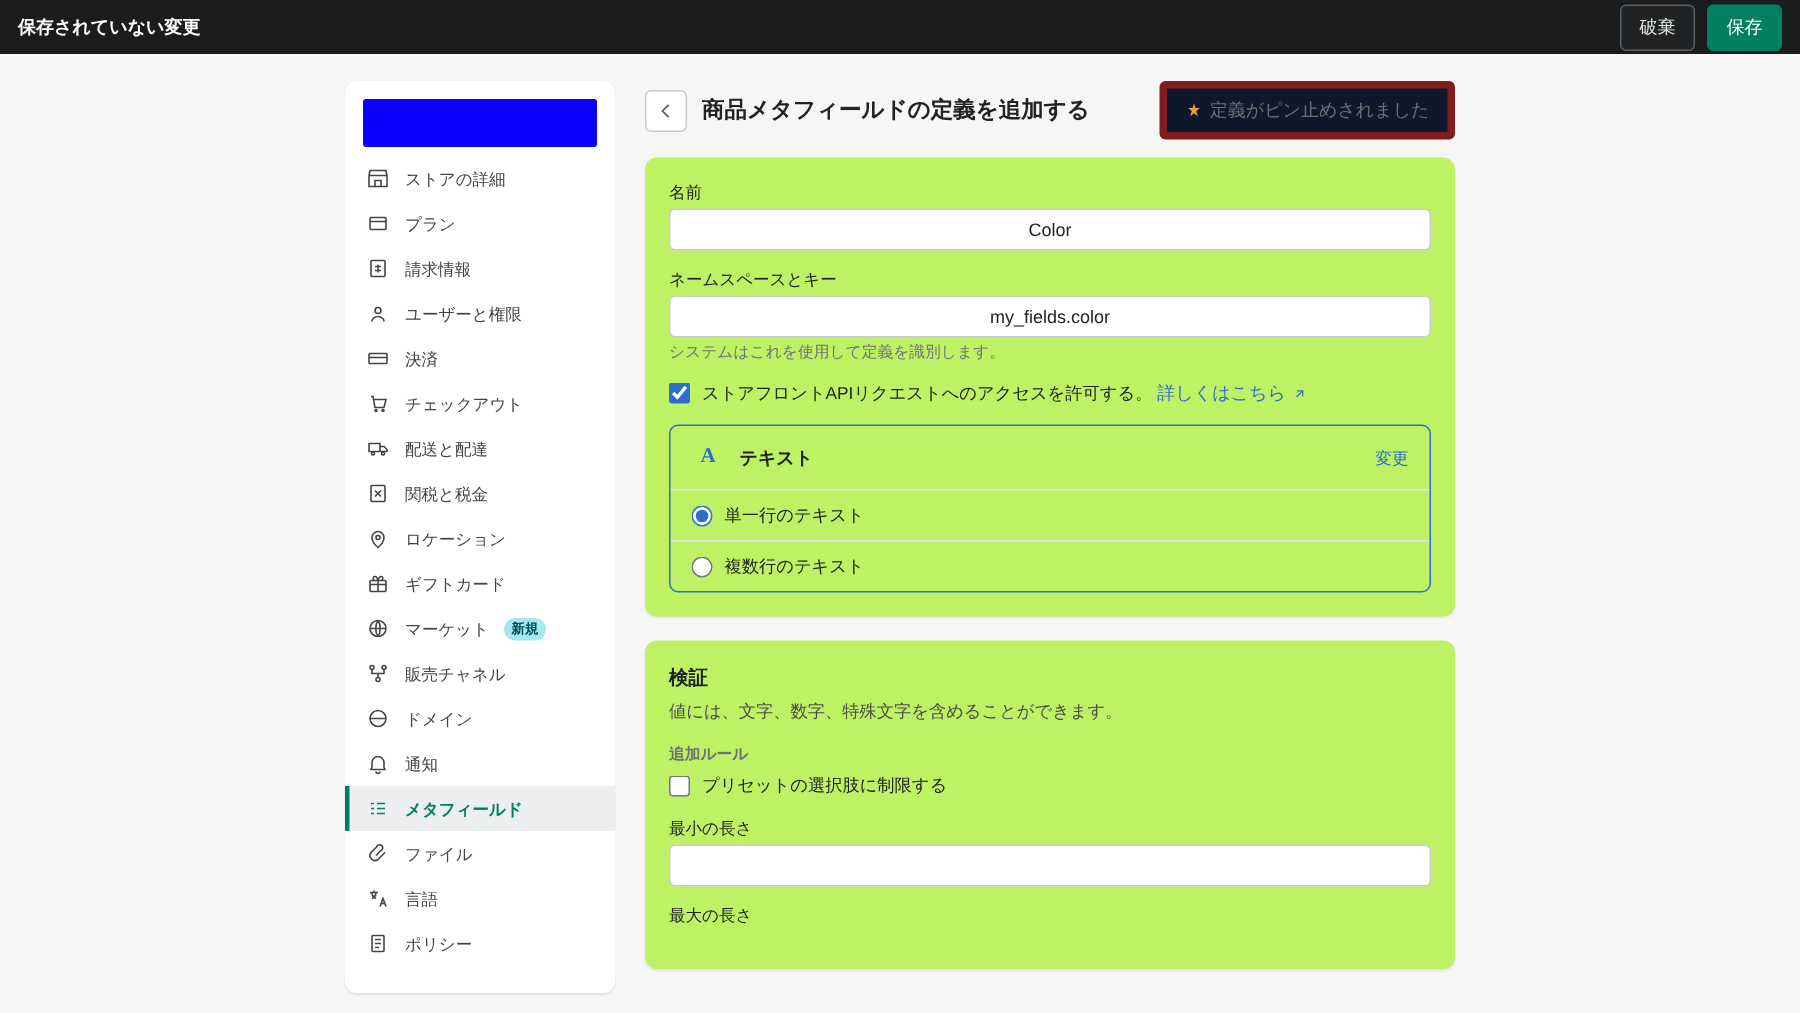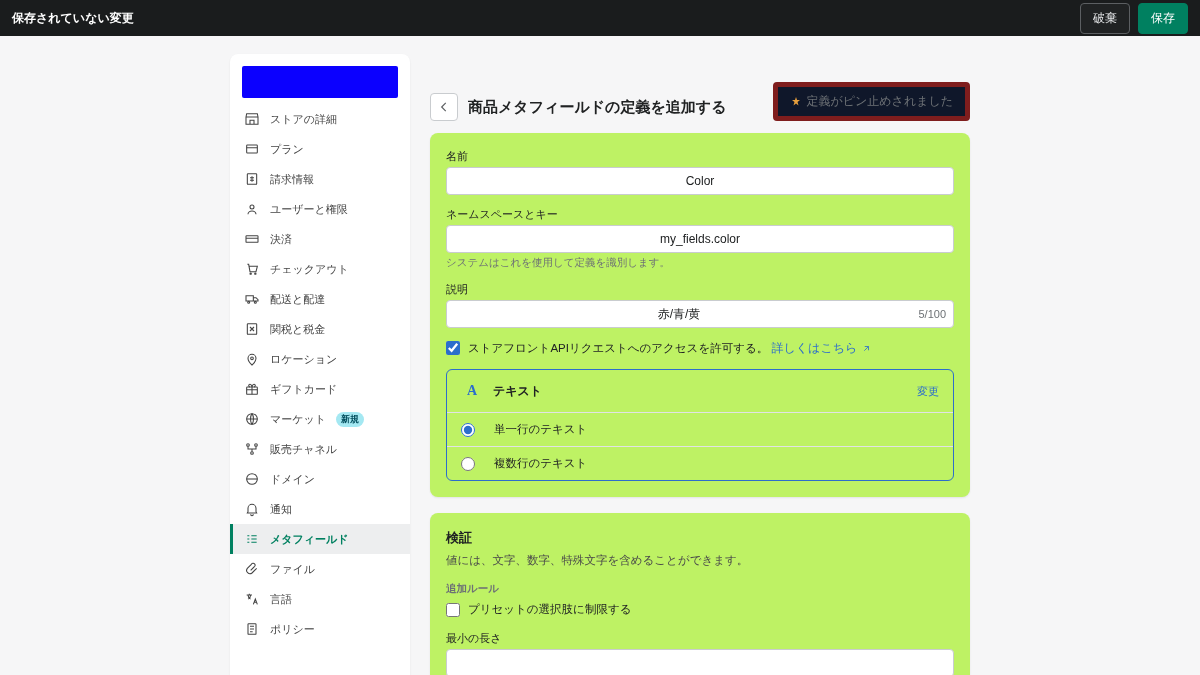--- a/index.html
+++ b/index.html
@@ -79,24 +79,23 @@
     background: #a4e8f2;
     color: #004c5c;
     font-size: 9px;
     padding: 1px 5px;
     border-radius: 8px;
     font-weight: 600;
   }
   .main { width: 540px; }
   .page-header {
     display: flex;
-    align-items: flex-end;
+    align-items: center;
     justify-content: space-between;
     margin-bottom: 12px;
-    margin-top: 28px;
   }
   .page-header-left { display: flex; align-items: center; gap: 10px; }
   .back-btn {
     width: 28px; height: 28px;
     border: 1px solid #c9cccf;
     border-radius: 4px;
     background: #fff;
     display: flex; align-items: center; justify-content: center;
     cursor: pointer;
   }
@@ -143,21 +142,21 @@
   .type-header-left { display: flex; align-items: center; gap: 10px; }
   .type-icon {
     width: 22px; height: 22px; border-radius: 4px;
     display: flex; align-items: center; justify-content: center;
     font-weight: 700; color: #2c6ecb; font-size: 14px;
     font-family: serif;
   }
   .type-name { font-size: 12px; font-weight: 600; }
   .type-change { color: #2c6ecb; font-size: 11px; cursor: pointer; }
   .radio-row {
-    display: flex; align-items: center; gap: 19px;
+    display: flex; align-items: center; gap: 8px;
     padding: 9px 14px;
     border-top: 1px solid #e1e3e5;
     font-size: 11.5px;
     cursor: pointer;
   }
   .radio { width: 14px; height: 14px; accent-color: #2c6ecb; }
   .section-title { font-size: 13px; font-weight: 600; margin-bottom: 6px; }
   .section-desc { font-size: 11.5px; color: #4a4a4a; margin-bottom: 14px; }
   .rules-label { font-size: 10.5px; color: #6d7175; margin-bottom: 6px; font-weight: 600;}
   .input-wrap { position: relative; }
@@ -332,27 +331,20 @@
         <label class="field-label">名前</label>
         <input class="field-input" value="Color" style="">
       </div>
 
       <div class="field">
         <label class="field-label">ネームスペースとキー</label>
         <input class="field-input" value="my_fields.color" style="">
         <div class="field-help">システムはこれを使用して定義を識別します。</div>
       </div>
 
-      <div class="field">
-        <label class="field-label">説明</label>
-        <div class="input-wrap">
-          <input class="field-input" style="padding-right: 50px;" value="赤/青/黄">
-          <span class="counter">5/100</span>
-        </div>
-      </div>
 
       <div class="checkbox-row">
         <input type="checkbox" class="checkbox" checked="" style="">
         <div>
           <span class="checkbox-text">ストアフロントAPIリクエストへのアクセスを許可する。</span>
           <a class="link">
             <span>詳しくはこちら</span>
             <svg width="10" height="10" viewBox="0 0 24 24" fill="none" stroke="#2c6ecb" stroke-width="2" style="vertical-align:middle">
                 <path d="M9 6h9v9M18 6L8 16"></path>
               </svg>

